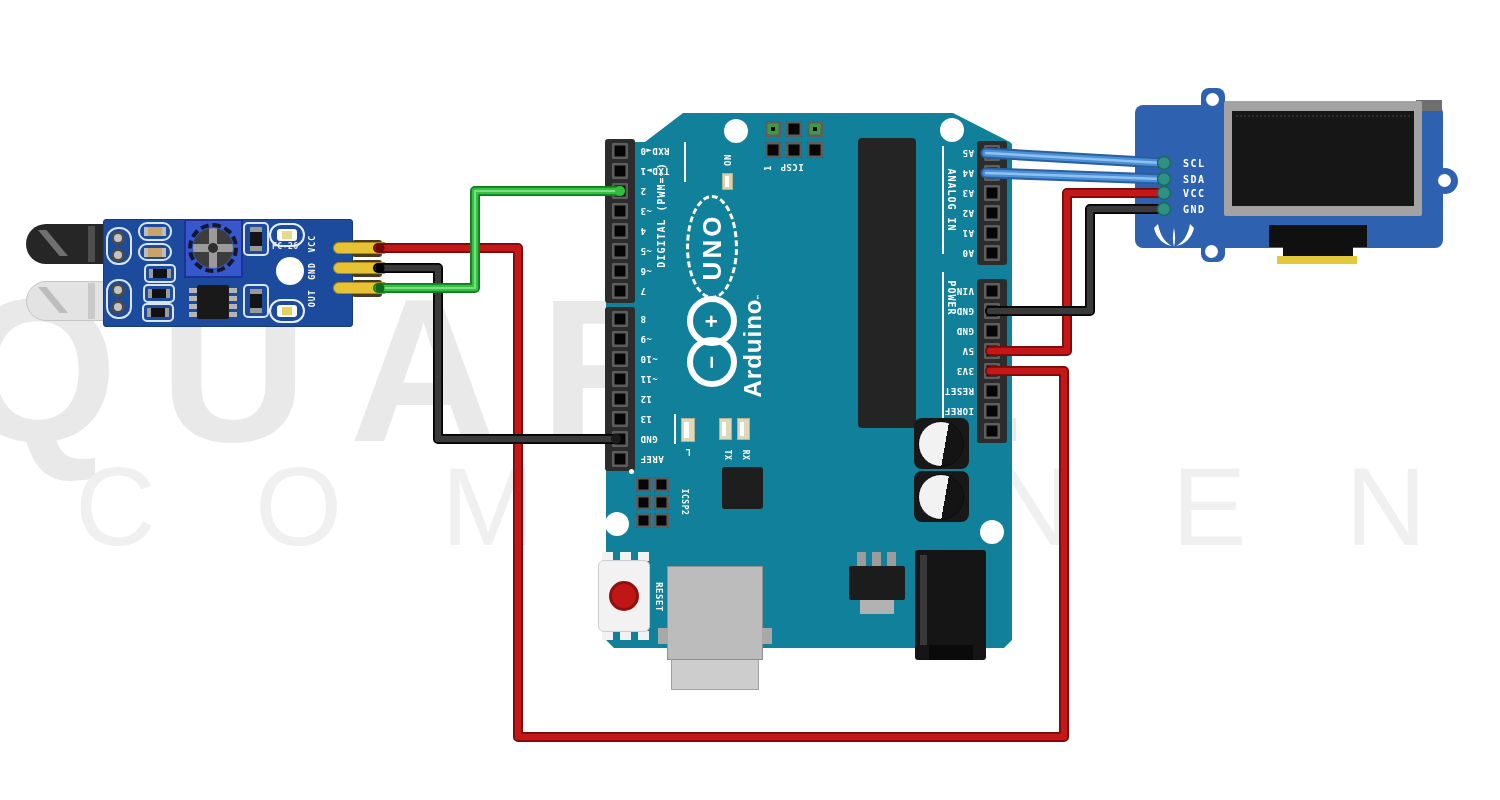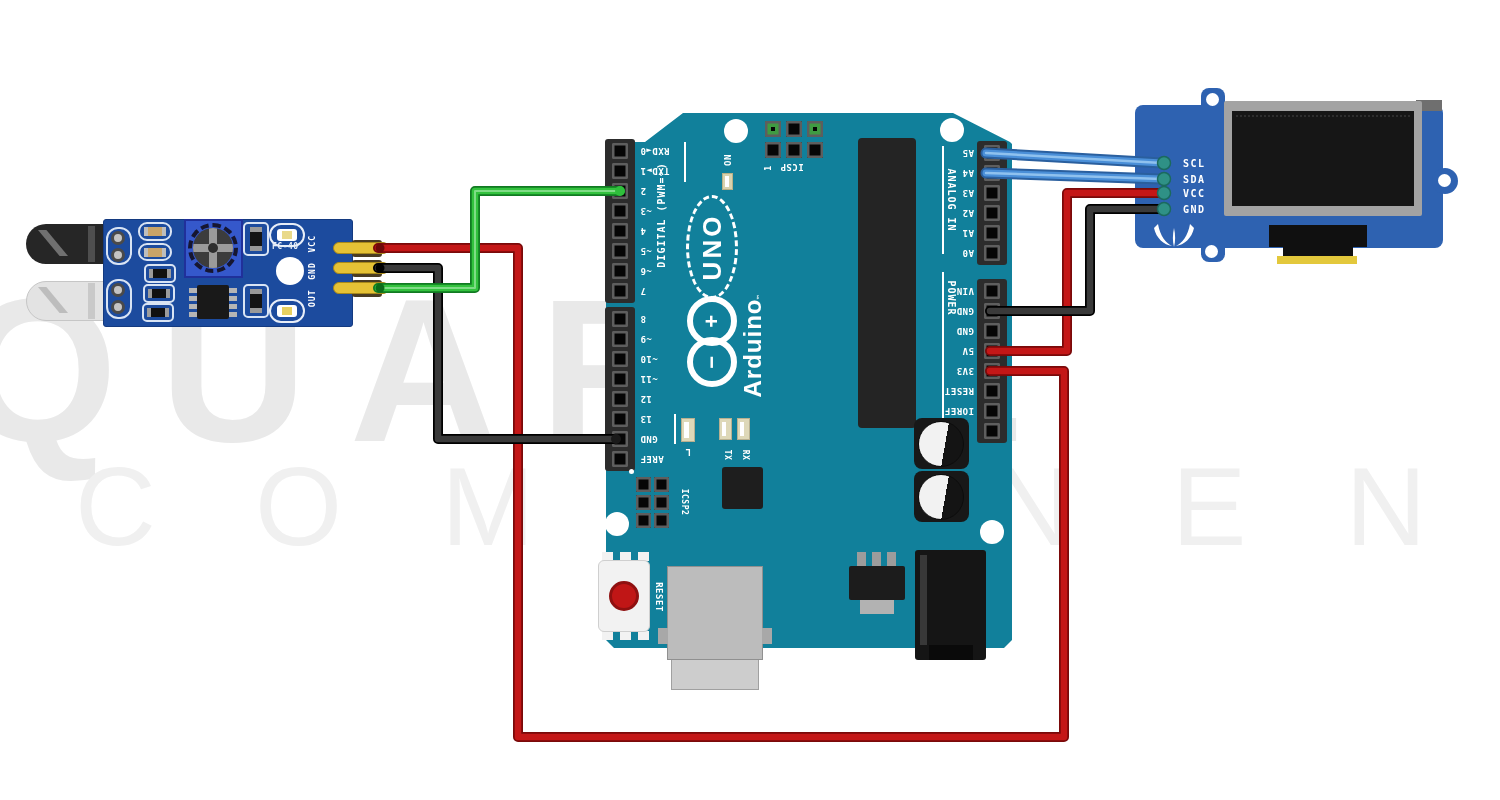--- a/index.html
+++ b/index.html
@@ -101,21 +101,21 @@
       <div class="abs" style="left:6px;top:4px;width:20px;height:12px;background:#fff;border-radius:3px"></div>
       <div class="abs" style="left:11px;top:6px;width:10px;height:8px;background:#e9d98a"></div>
     </div>
     <div class="abs" style="left:269px;top:299px;width:36px;height:24px;border:2px solid #e8eef8;border-radius:12px;box-sizing:border-box;z-index:4">
       <div class="abs" style="left:6px;top:4px;width:20px;height:12px;background:#fff;border-radius:3px"></div>
       <div class="abs" style="left:11px;top:6px;width:10px;height:8px;background:#e7d060"></div>
     </div>
 
     <div class="hole" style="left:276px;top:257px;width:28px;height:28px;z-index:4"></div>
 
-    <div class="lbl" style="left:272px;top:242px;font-size:8px;color:#e8eef8;z-index:5">FC-40</div>
+    <div class="lbl" style="left:272px;top:242px;font-size:8px;color:#e8eef8;z-index:5">FC-26</div>
     <div class="lbl v270" style="left:312px;top:271px;font-size:8px;letter-spacing:1px;word-spacing:4px;z-index:5">OUT GND VCC</div>
 
     <div class="abs" style="left:352px;top:240px;width:30px;height:17px;background:#4a3c22;border-radius:3px;z-index:3"></div>
     <div class="abs" style="left:352px;top:260px;width:30px;height:17px;background:#4a3c22;border-radius:3px;z-index:3"></div>
     <div class="abs" style="left:352px;top:280px;width:30px;height:17px;background:#4a3c22;border-radius:3px;z-index:3"></div>
     <div class="abs" style="left:333px;top:242px;width:56px;height:12px;background:#e6c235;border:1px solid #a8891a;border-radius:6px;box-sizing:border-box;z-index:4"></div>
     <div class="abs" style="left:333px;top:262px;width:56px;height:12px;background:#e6c235;border:1px solid #a8891a;border-radius:6px;box-sizing:border-box;z-index:4"></div>
     <div class="abs" style="left:333px;top:282px;width:56px;height:12px;background:#e6c235;border:1px solid #a8891a;border-radius:6px;box-sizing:border-box;z-index:4"></div>
   </div>
 

